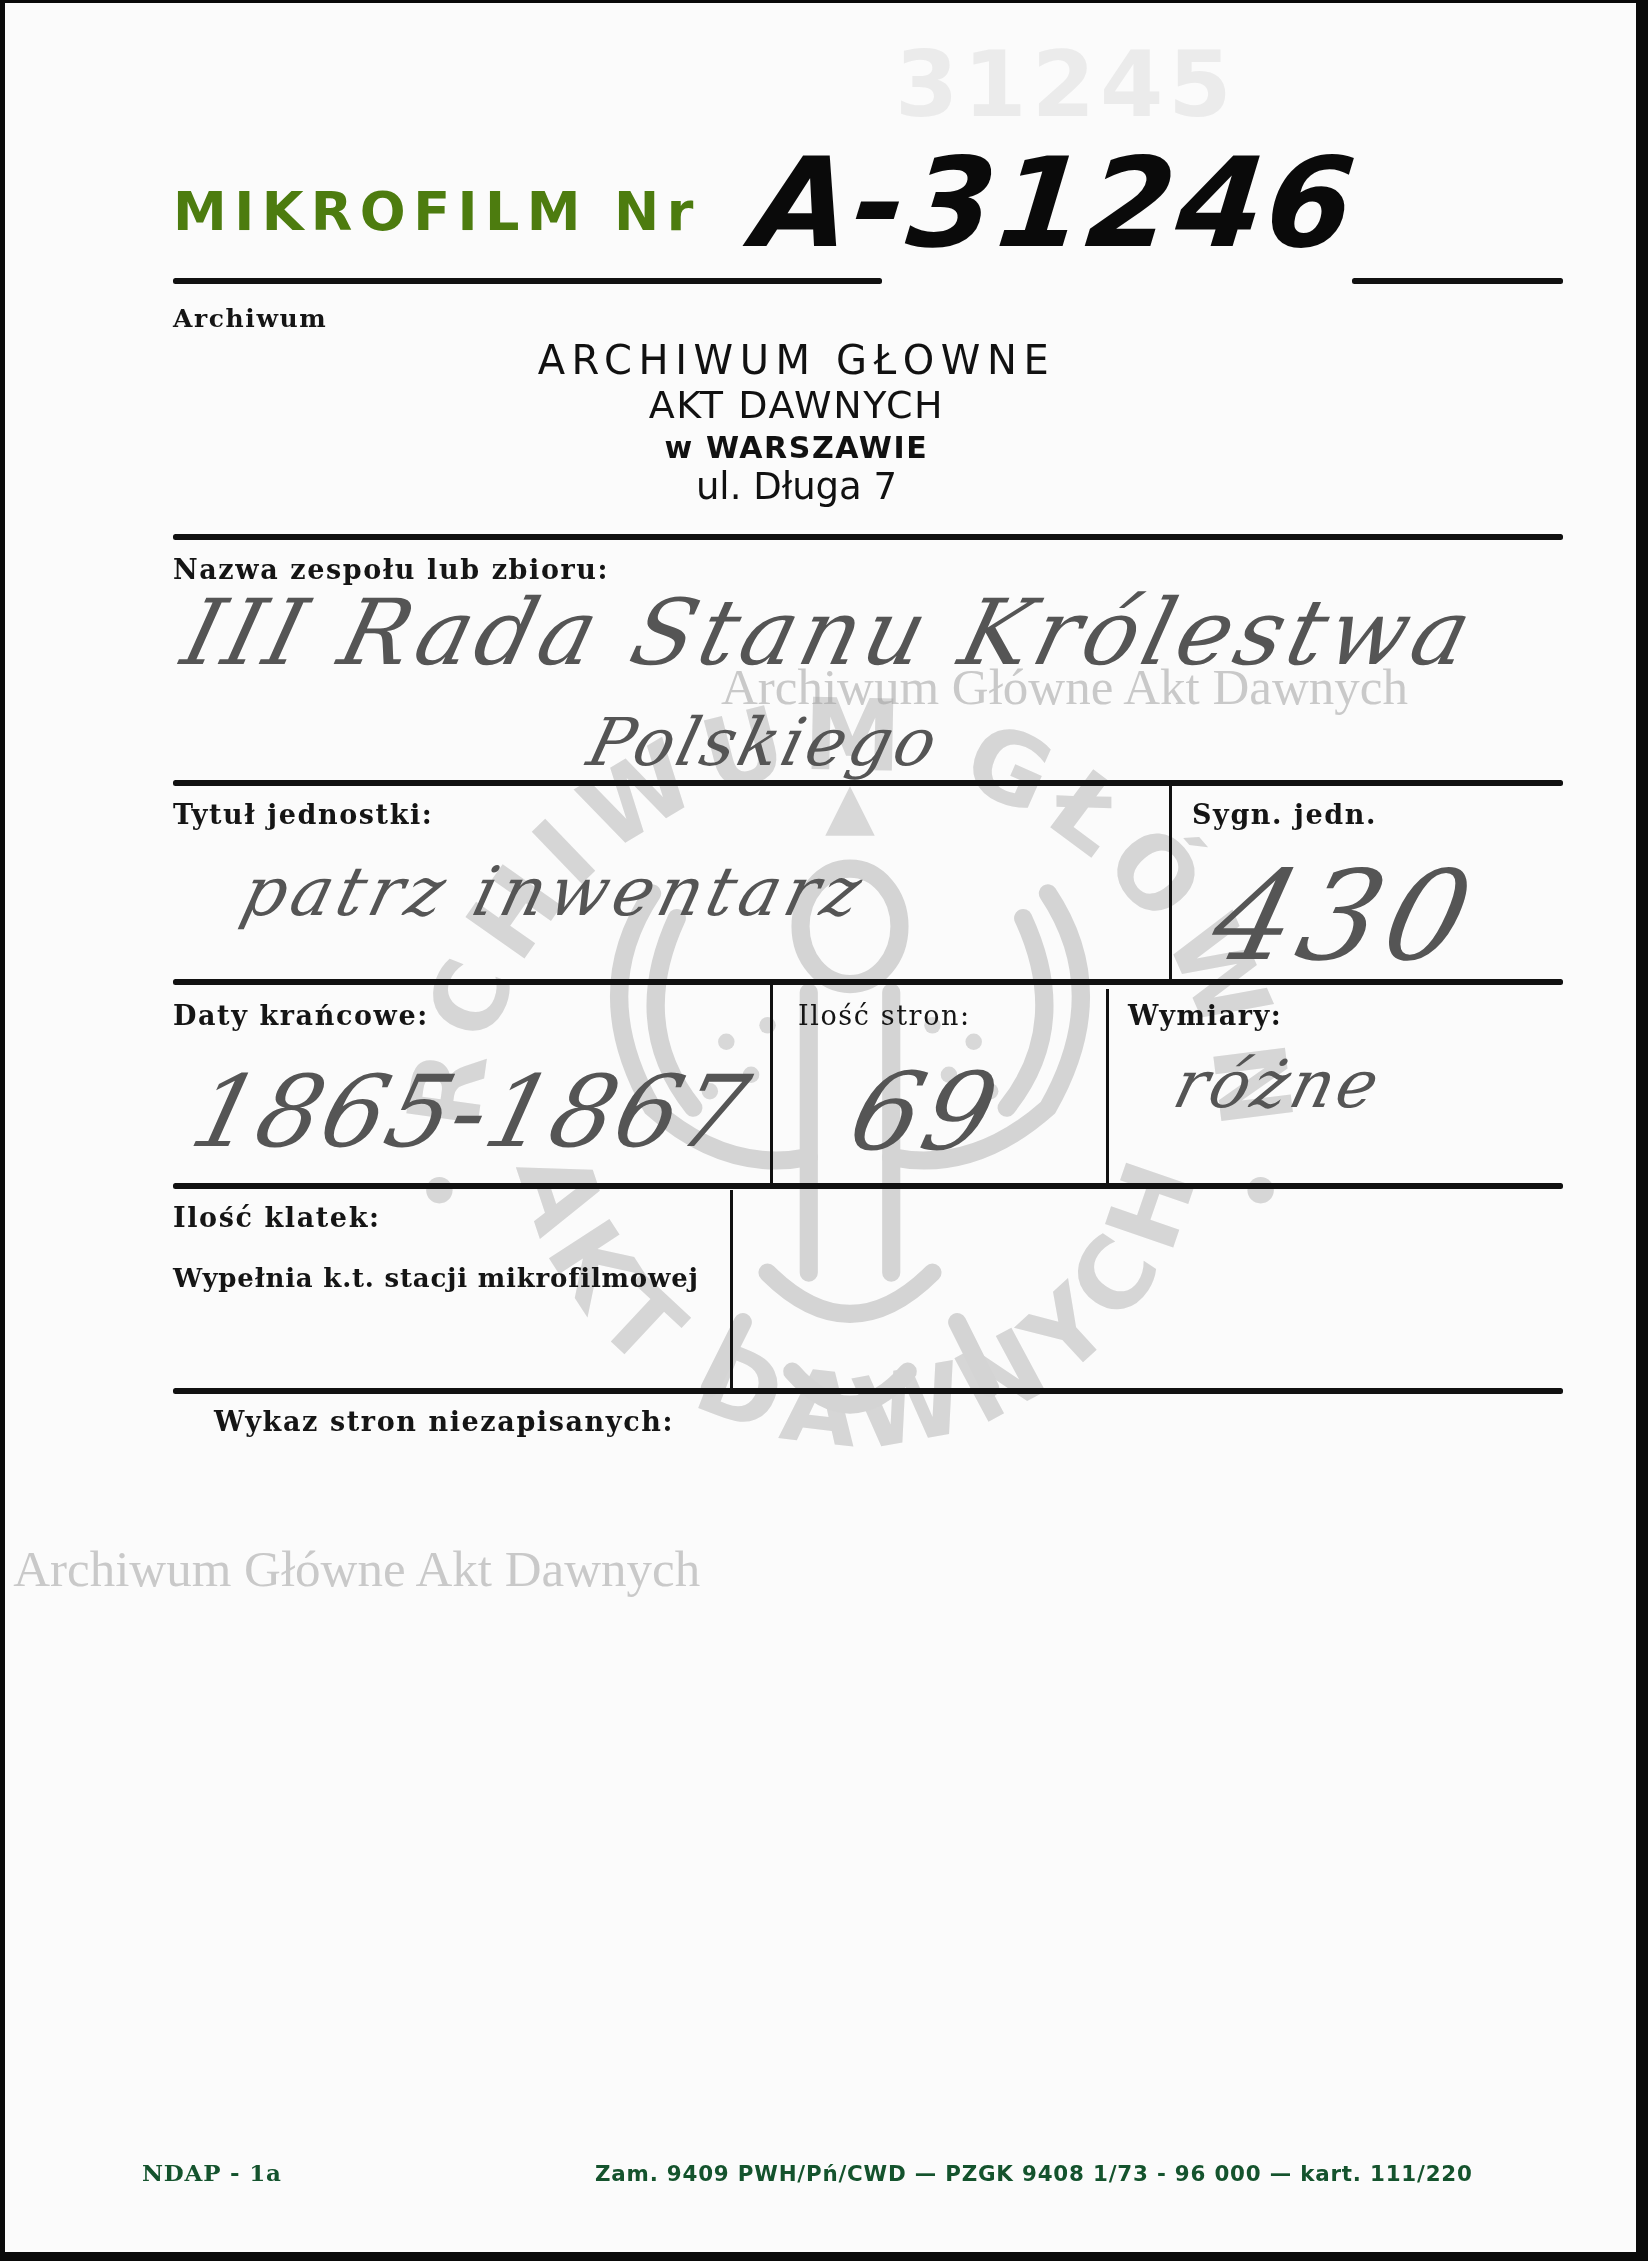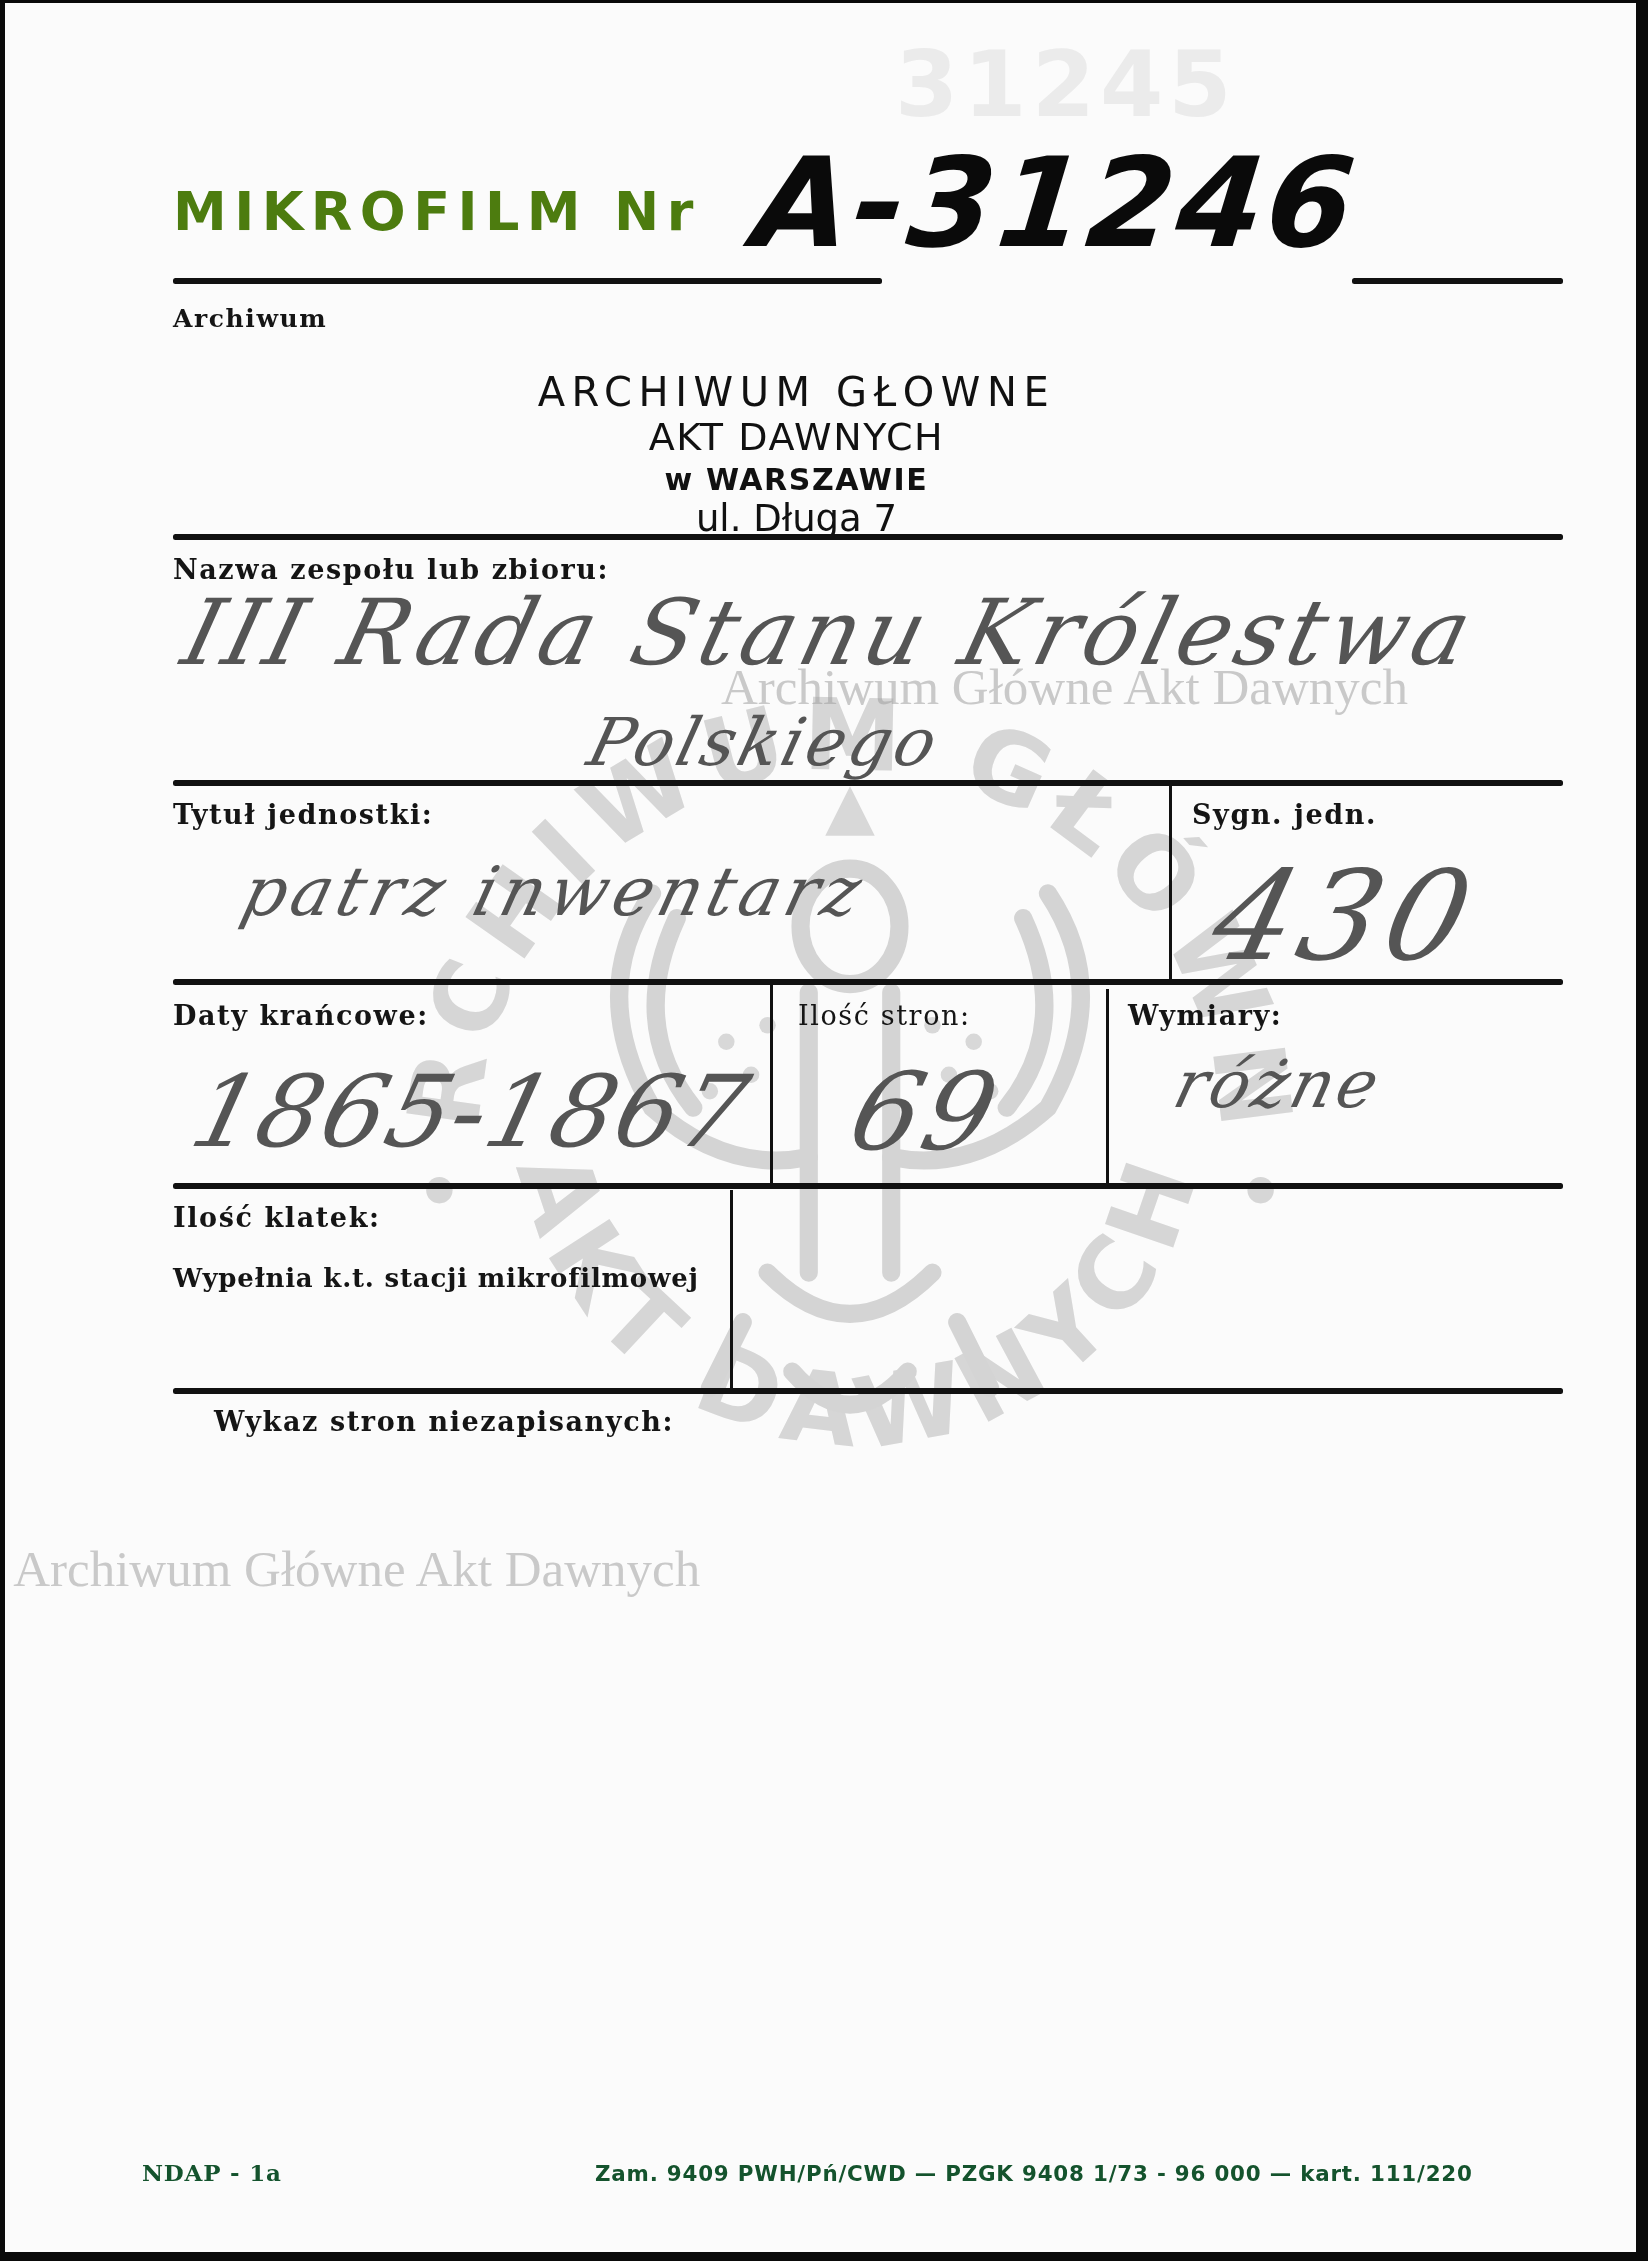--- a/index.html
+++ b/index.html
@@ -64,21 +64,21 @@
   <div class="ghost" style="left:890px;top:29px;">31245</div>
 
   <div class="title" style="left:168px;top:177px;">MIKROFILM Nr</div>
   <div class="mfno" style="left:750px;top:128px;">A-31246</div>
 
   <div class="rule" style="left:168px;top:275px;width:709px;"></div>
   <div class="rule" style="left:1347px;top:275px;width:211px;"></div>
 
   <div class="label" style="left:168px;top:301px;font-size:25px;">Archiwum</div>
 
-  <div class="stamp" style="left:478px;top:334px;width:627px;margin-top:32px;">
+  <div class="stamp" style="left:478px;top:334px;width:627px;">
     <div style="font-size:40px;letter-spacing:6.6px;line-height:46px;">ARCHIWUM GŁOWNE</div>
     <div style="font-size:38px;letter-spacing:1.6px;line-height:45px;">AKT DAWNYCH</div>
     <div style="font-size:30px;font-weight:bold;letter-spacing:1.6px;line-height:40px;">w WARSZAWIE</div>
     <div style="font-size:37px;font-weight:normal;line-height:38px;">ul. Długa 7</div>
   </div>
 
   <div class="rule" style="left:168px;top:531px;width:1390px;"></div>
 
   <div class="label" style="left:168px;top:551px;">Nazwa zespołu lub zbioru:</div>
   <div class="hand" style="left:181px;top:577px;font-size:91px;letter-spacing:5px;">III Rada Stanu Królestwa</div>

